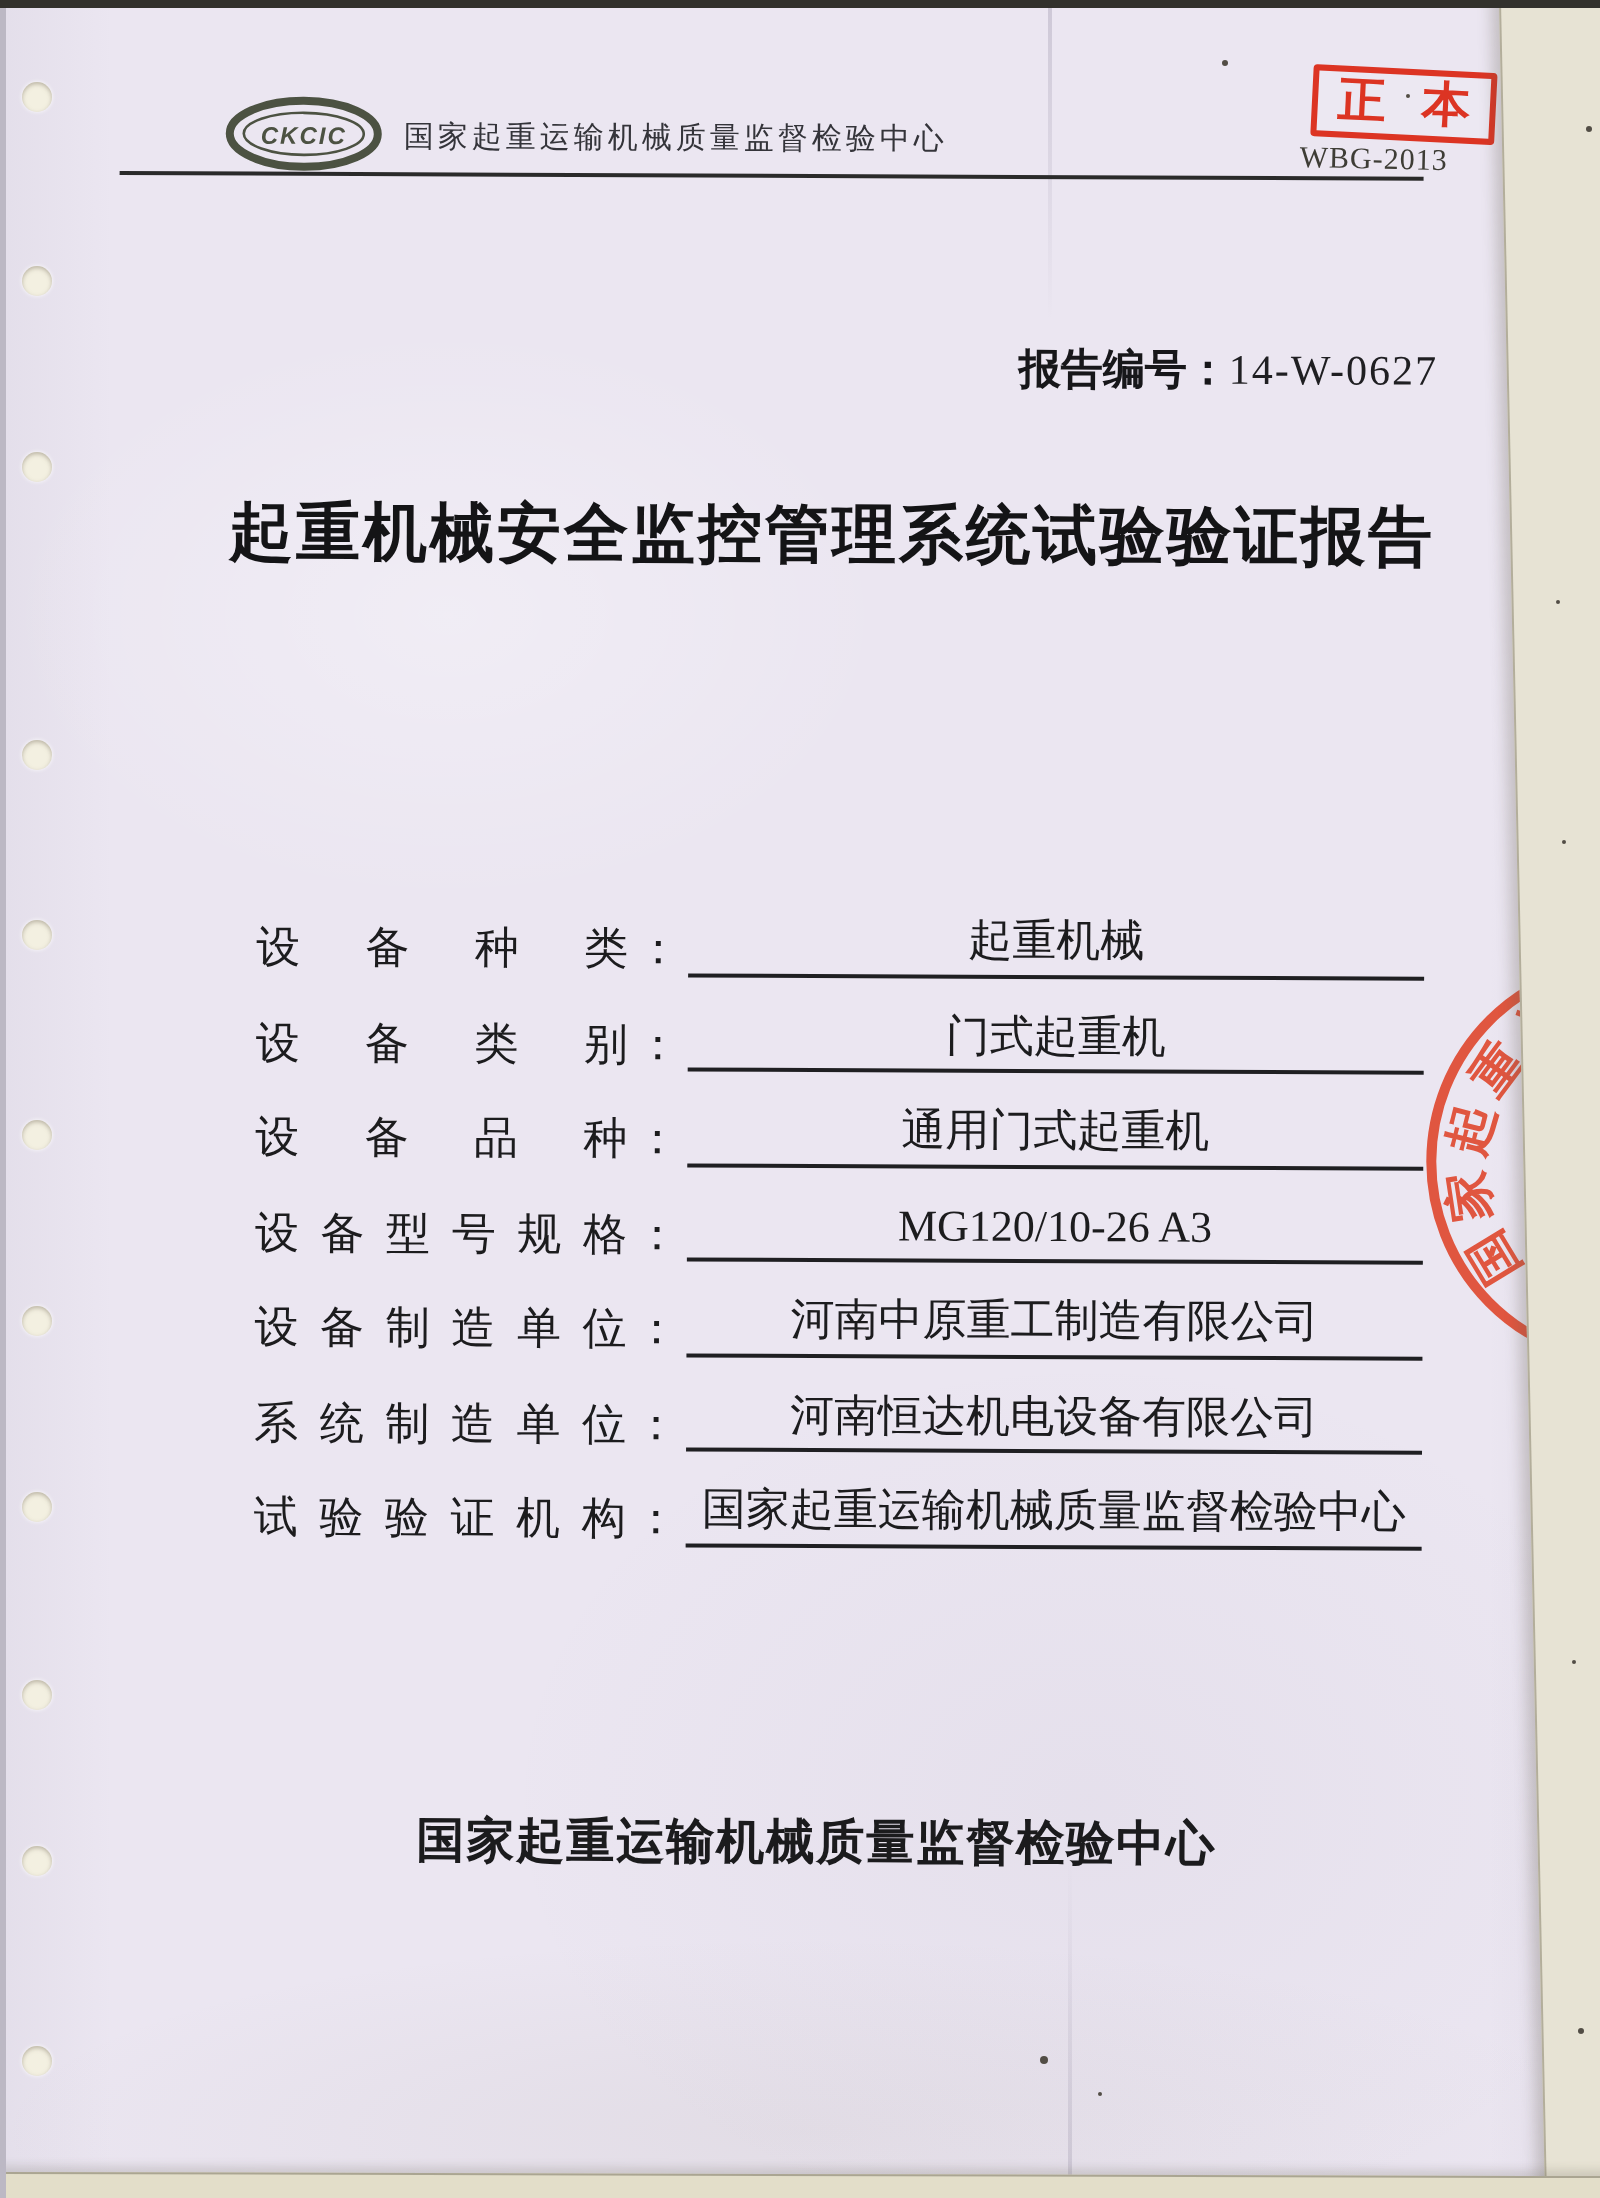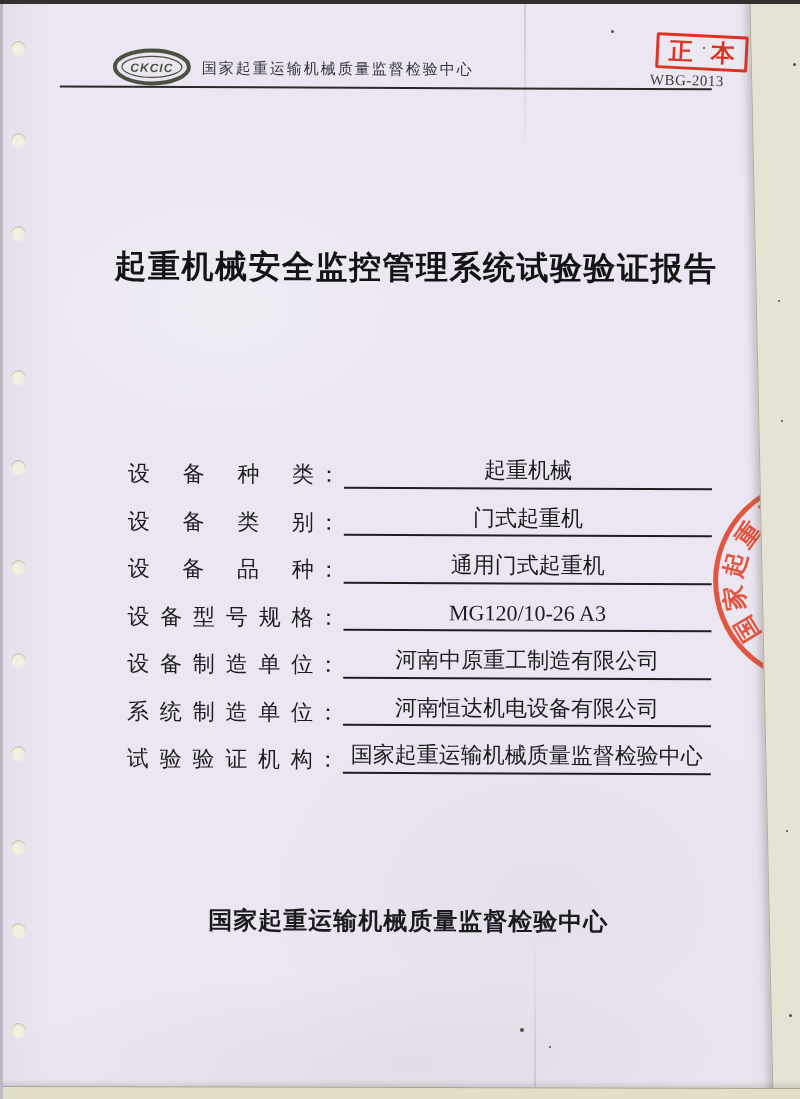--- a/index.html
+++ b/index.html
@@ -141,20 +141,23 @@
     <text x="40" y="25" text-anchor="middle" font-family="Liberation Sans, DejaVu Sans, sans-serif" font-size="12" font-weight="bold" font-style="italic" fill="#4c5242" letter-spacing="1">CKCIC</text>
   </svg>
   <div class="org-name">国家起重运输机械质量监督检验中心</div>
   <div class="header-line"></div>
 
   <div class="zhengben">
     <span>正本</span>
   </div>
   <div class="doc-code">WBG-2013</div>
 
+  <div class="report-no">
+    <span class="lbl">报告编号：</span><span class="val">14-W-0627</span>
+  </div>
 
   <div class="doc-title">起重机械安全监控管理系统试验验证报告</div>
 
   <div class="fields" id="fields">
       <div class="field-row">
         <div class="f-label">
           <span>设</span>
           <span>备</span>
           <span>种</span>
           <span>类</span>

